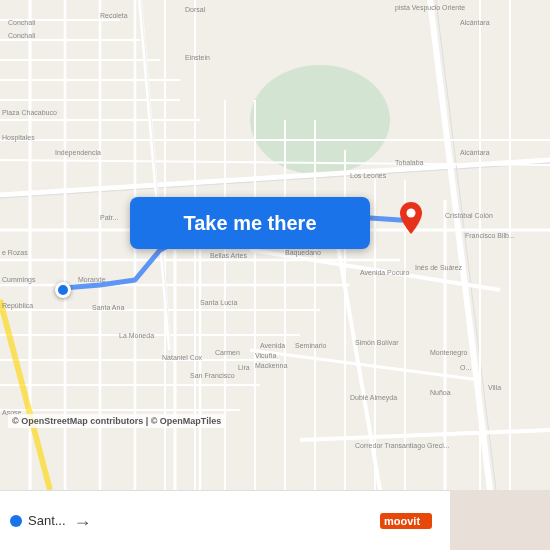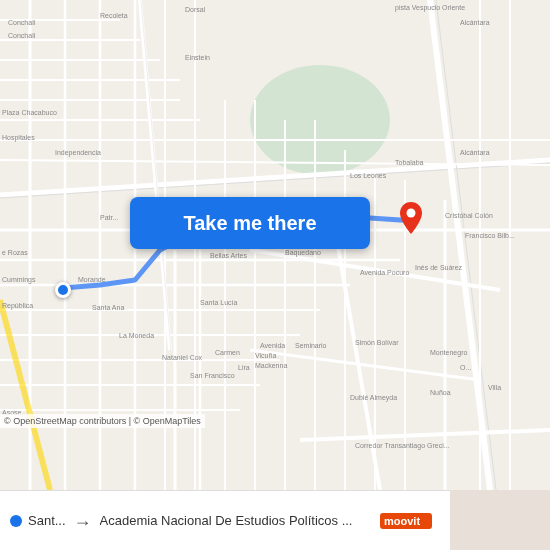--- a/index.html
+++ b/index.html
@@ -99,26 +99,27 @@
       display: flex;
       align-items: center;
       margin-left: 8px;
       flex-shrink: 0;
     }
 
     
     #attribution {
       position: absolute;
       bottom: 62px;
-      left: 0;
+      left: 8px;
       background: rgba(255,255,255,0.8);
       font-size: 9px;
       color: #555;
       padding: 2px 4px;
       z-index: 5;
+      font-weight: bold;
     }
 
     
     .marker-origin {
       position: absolute;
       width: 16px;
       height: 16px;
       border-radius: 50%;
       background: #1a73e8;
       border: 3px solid white;
@@ -282,21 +283,20 @@
   <div id="attribution">
     <span>© OpenStreetMap contributors | © OpenMapTiles</span>
   </div>
 </div>
 
 <div id="bottom-bar">
   <div id="route-from">
     <div class="route-dot-blue"></div>
     <span class="route-text">Sant...</span>
     <span class="route-arrow">→</span>
-    <span class="route-text">Academia Nacional De Estudios Políticos ...</span>
   </div>
   <div id="moovit-logo">
     <svg width="60" height="24" viewBox="0 0 60 24" xmlns="http://www.w3.org/2000/svg">
 
       <rect x="0" y="4" width="52" height="16" rx="3" fill="#e8470a"></rect>
       <text x="4" y="16" font-size="11" fill="white" font-weight="bold" font-family="Arial">moovit</text>
     </svg>
   </div>
 </div>
 

